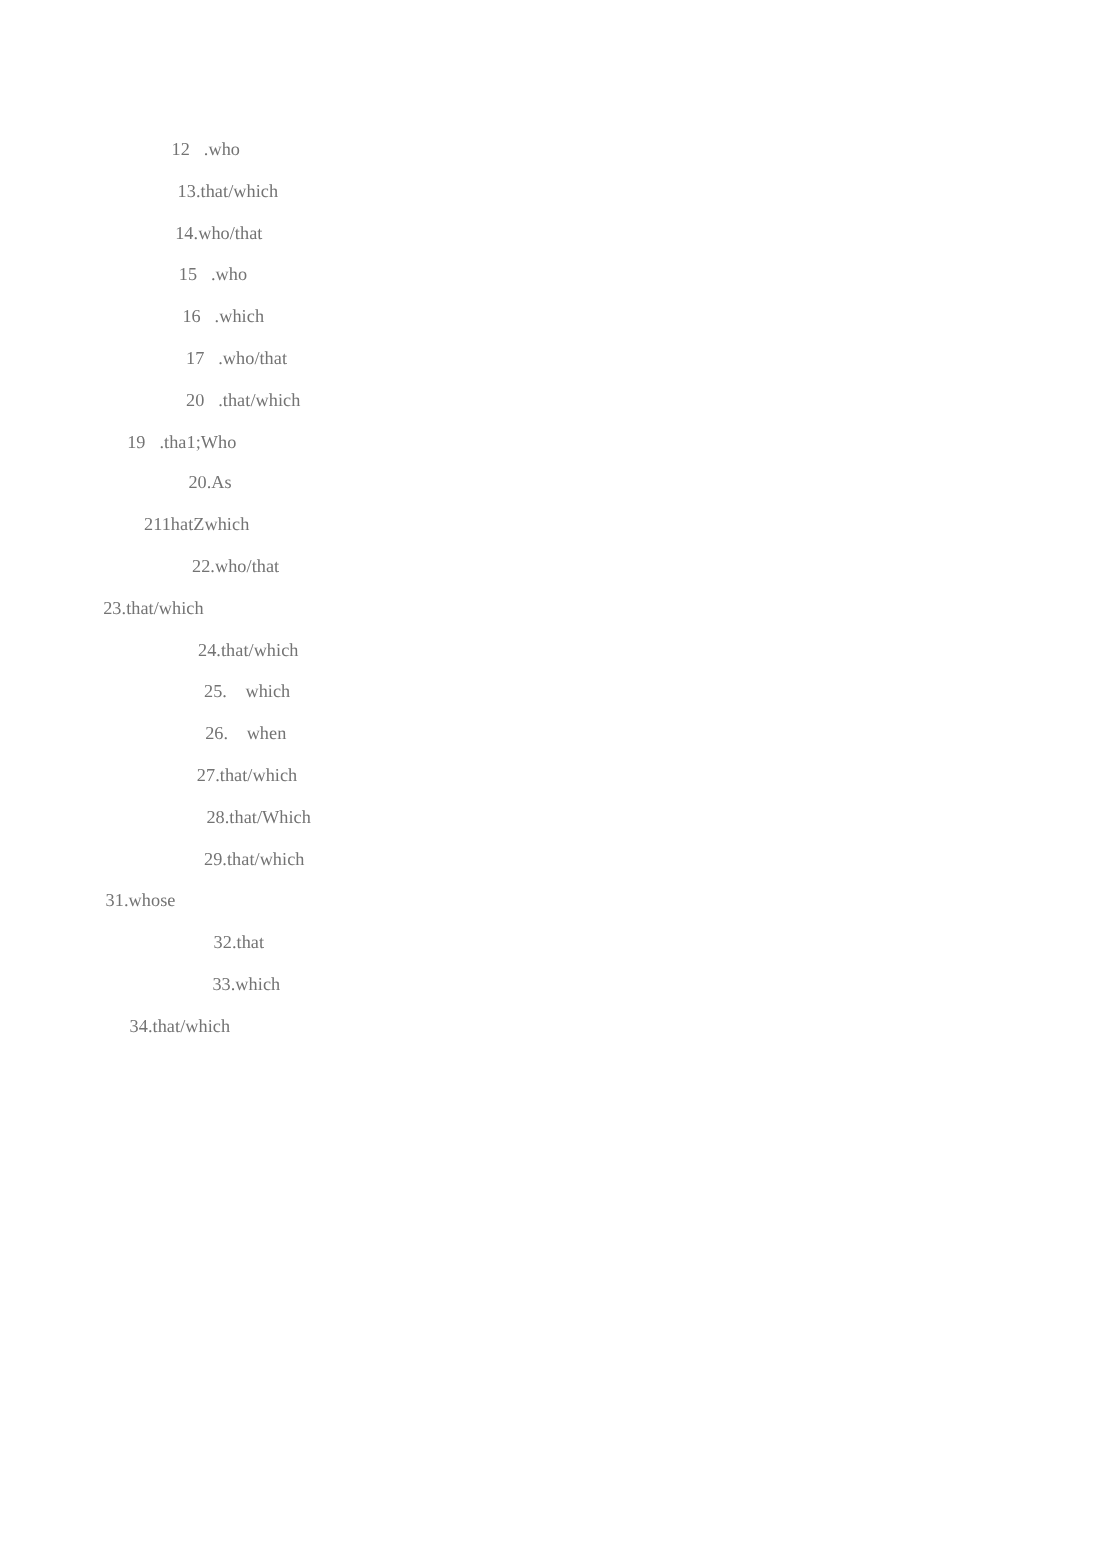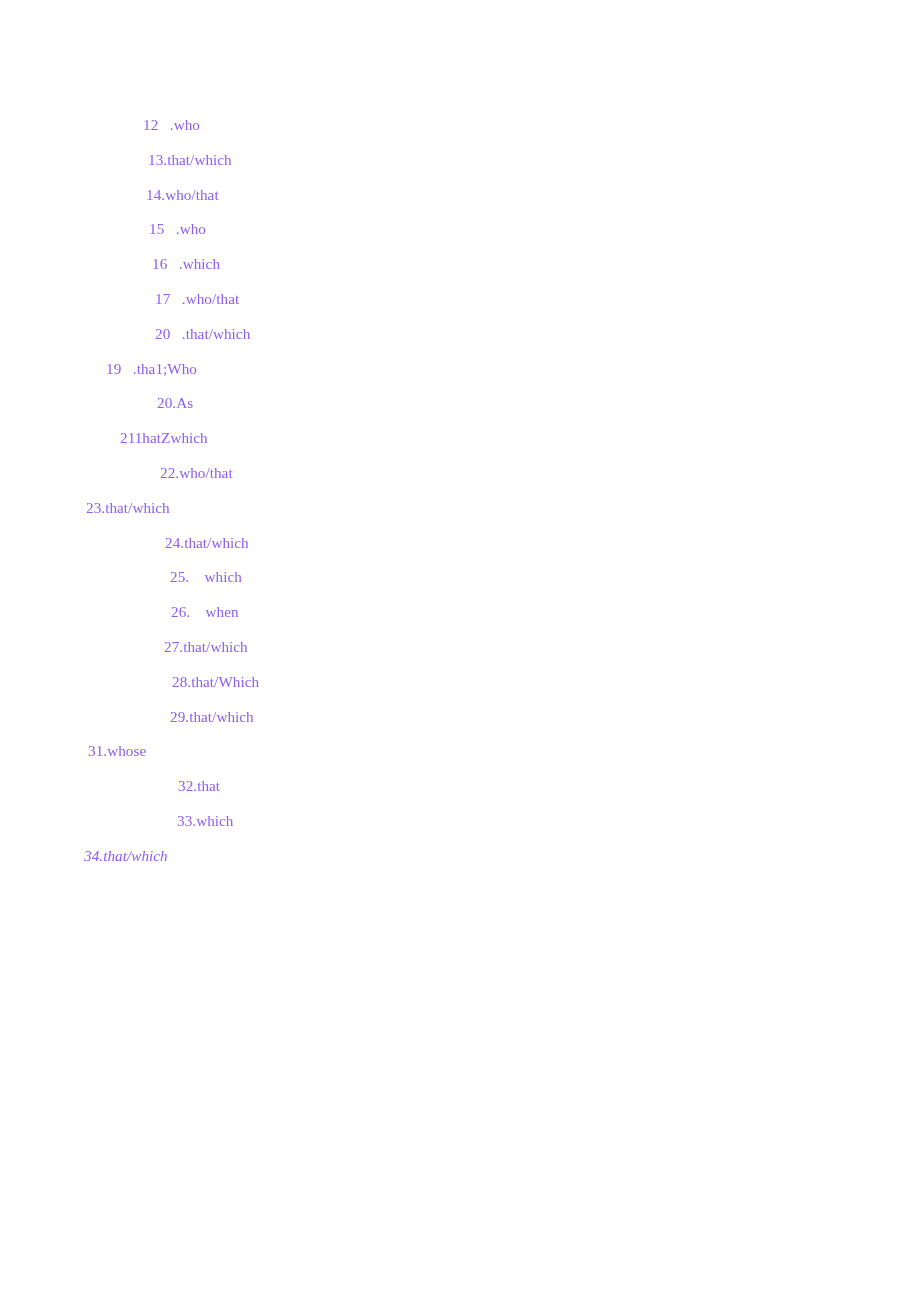--- a/index.html
+++ b/index.html
@@ -26,21 +26,21 @@
     margin: 0;
     padding: 0;
     list-style: none;
   }
 
   .answer-line {
     height: 34.8px;
     line-height: 34.8px;
     white-space: pre;
     font-size: 15.2px;
-    color: #8b5cf6;
+    color: #737373;
     letter-spacing: 0.05px;
     -webkit-font-smoothing: antialiased;
   }
 </style>
 </head>
 <body>
 
 <div class="page">
   <ul class="answer-list">
       <li class="answer-line" style="padding-left: 143px;">12   .who</li>
@@ -57,15 +57,15 @@
       <li class="answer-line" style="padding-left: 86px;">23.that/which</li>
       <li class="answer-line" style="padding-left: 165px;">24.that/which</li>
       <li class="answer-line" style="padding-left: 170px;">25.    which</li>
       <li class="answer-line" style="padding-left: 171px;">26.    when</li>
       <li class="answer-line" style="padding-left: 164px;">27.that/which</li>
       <li class="answer-line" style="padding-left: 172px;">28.that/Which</li>
       <li class="answer-line" style="padding-left: 170px;">29.that/which</li>
       <li class="answer-line" style="padding-left: 88px;">31.whose</li>
       <li class="answer-line" style="padding-left: 178px;">32.that</li>
       <li class="answer-line" style="padding-left: 177px;">33.which</li>
-      <li class="answer-line" style="padding-left: 84px; font-style: italic;">34.that/which</li>
+      <li class="answer-line" style="padding-left: 108px;">34.that/which</li>
     </ul>
 </div>
 
 </body></html>

